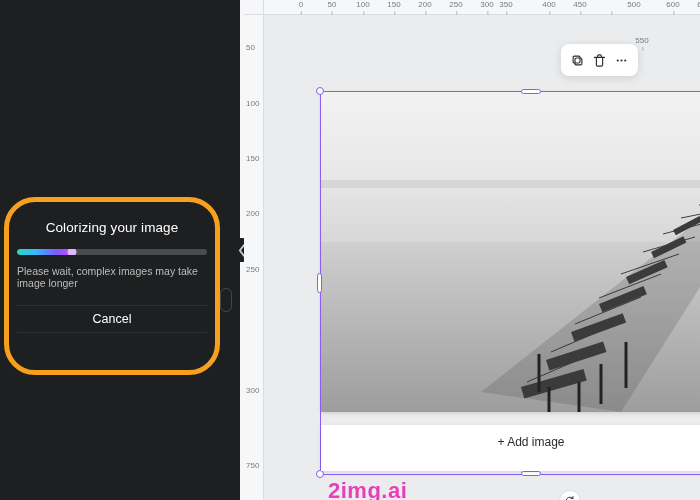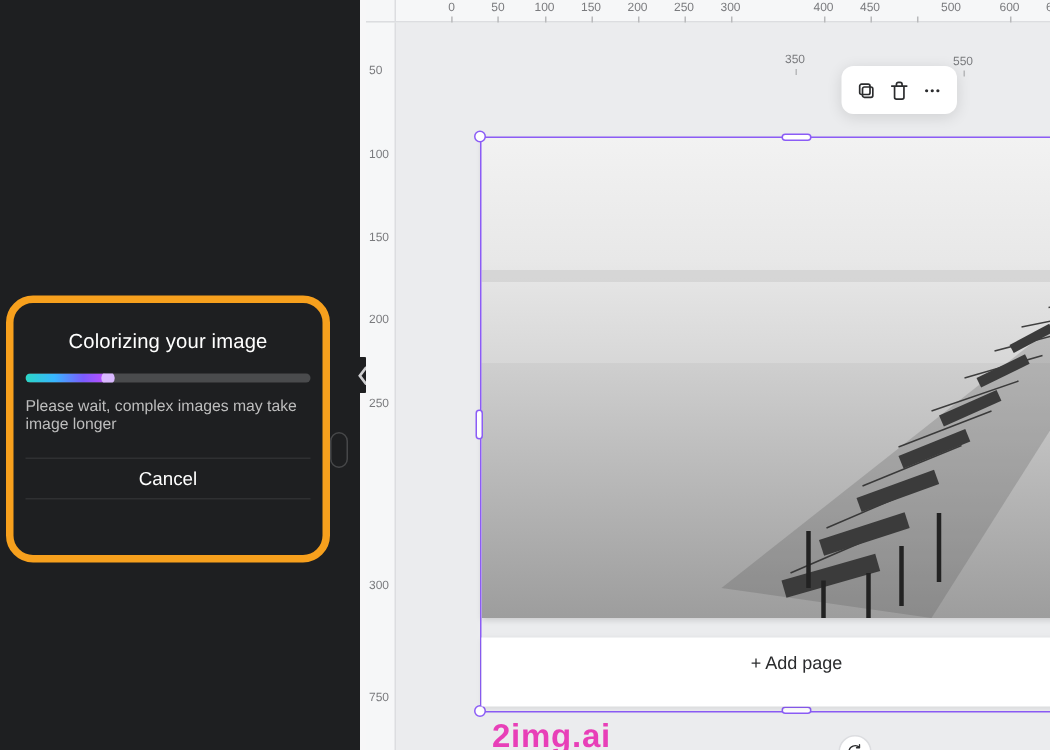--- a/index.html
+++ b/index.html
@@ -2,21 +2,21 @@
 <html><head>
 <meta charset="utf-8">
 <style>
   * { box-sizing: border-box; margin: 0; padding: 0; }
   html, body { width: 700px; height: 500px; overflow: hidden; font-family: -apple-system, BlinkMacSystemFont, "Segoe UI", Arial, sans-serif; }
   body { display: flex; background: #1e1f21; }
 
   
   .left-panel { width: 244px; height: 500px; background: #1e1f21; position: relative; flex-shrink: 0; }
 
-  .modal-box { position: absolute; left: 4px; top: 197px; width: 216px; height: 178px; border: 5px solid #f7a01d; border-radius: 18px; padding: 18px 8px 10px 8px; color: #fff; }
+  .modal-box { position: absolute; left: 4px; top: 197px; width: 216px; height: 178px; border: 5px solid #f7a01d; border-radius: 31px; padding: 18px 8px 10px 8px; color: #fff; }
   .modal-title { text-align: center; font-size: 13.5px; font-weight: 500; margin-bottom: 14px; letter-spacing: .1px; }
   .progress-bar { position: relative; height: 6px; width: 100%; background: #4a4b4d; border-radius: 3px; overflow: hidden; margin-bottom: 10px; }
   .progress-fill { position: absolute; left: 0; top: 0; bottom: 0; width: 29%; border-radius: 3px; background: linear-gradient(90deg, #2ad6c5 0%, #38b6ff 35%, #7b5cff 70%, #c44dff 100%); }
   .progress-dot { position: absolute; left: 29%; top: 50%; width: 9px; height: 9px; background: #d9b8ff; border-radius: 50%; transform: translate(-50%, -50%); }
   .modal-sub { font-size: 10.5px; color: #bdbdbd; margin-bottom: 16px; }
   .cancel-btn { display: block; margin: 0 auto; background: transparent; color: #fff; border: none; font-size: 12.5px; padding: 6px 0; cursor: pointer; width: 100%; text-align: center; border-top: 1px solid rgba(255,255,255,0.08); border-bottom: 1px solid rgba(255,255,255,0.08); }
 
   .panel-edge { position: absolute; right: 0; top: 0; bottom: 0; width: 4px; background: #f7f7f8; }
   .collapse-tab { position: absolute; right: -5px; top: 238px; width: 13px; height: 24px; background: #1e1f21; border-radius: 0 6px 6px 0; color: #cfcfd1; font-size: 9px; display: flex; align-items: center; justify-content: center; cursor: pointer; }
 
@@ -84,21 +84,21 @@
 <div class="canvas-area">
   <div class="ruler-corner"></div>
   <div class="ruler-h" id="ruler-h">
       <div class="tick" style="left: 37px;">0</div>
       <div class="tick" style="left: 68px;">50</div>
       <div class="tick" style="left: 99px;">100</div>
       <div class="tick" style="left: 130px;">150</div>
       <div class="tick" style="left: 161px;">200</div>
       <div class="tick" style="left: 192px;">250</div>
       <div class="tick" style="left: 223px;">300</div>
-      <div class="tick" style="left: 266px; margin-top: 35px;">350</div>
+      <div class="tick" style="left: 242px;">350</div>
       <div class="tick" style="left: 285px;">400</div>
       <div class="tick" style="left: 316px;">450</div>
       <div class="tick" style="left: 347px; padding-left: 46px;">500</div>
       <div class="tick" style="left: 378px; margin-top: 36px;">550</div>
       <div class="tick" style="left: 409px;">600</div>
       <div class="tick" style="left: 440px;">650</div>
     </div>
   <div class="ruler-v" id="ruler-v">
       <div class="tick" style="top: 32px;">50</div>
       <div class="tick" style="top: 88px;">100</div>
@@ -190,21 +190,21 @@
     </div>
 
     <div class="sel-outline"></div>
     <div class="sel-handle" style="left:52px; top:72px;"></div>
     <div class="sel-handle" style="left:52px; top:455px;"></div>
     <div class="sel-bar" style="left:257px; top:74px;"></div>
     <div class="sel-bar" style="left:257px; top:456px;"></div>
     <div class="sel-bar v" style="left:53px; top:258px;"></div>
 
     <div class="add-page">
-      <span>+ Add page</span>
+      <span>+ Add image</span>
     </div>
 
     <div class="watermark">2img.ai</div>
 
     <div class="refresh-chip">
       <svg viewBox="0 0 24 24">
           <path d="M4 12a8 8 0 0114-5M20 12a8 8 0 01-14 5M18 3v4h-4M6 21v-4h4" stroke="currentColor" stroke-width="1.8" fill="none" stroke-linecap="round" stroke-linejoin="round"></path>
         </svg>
     </div>
 

